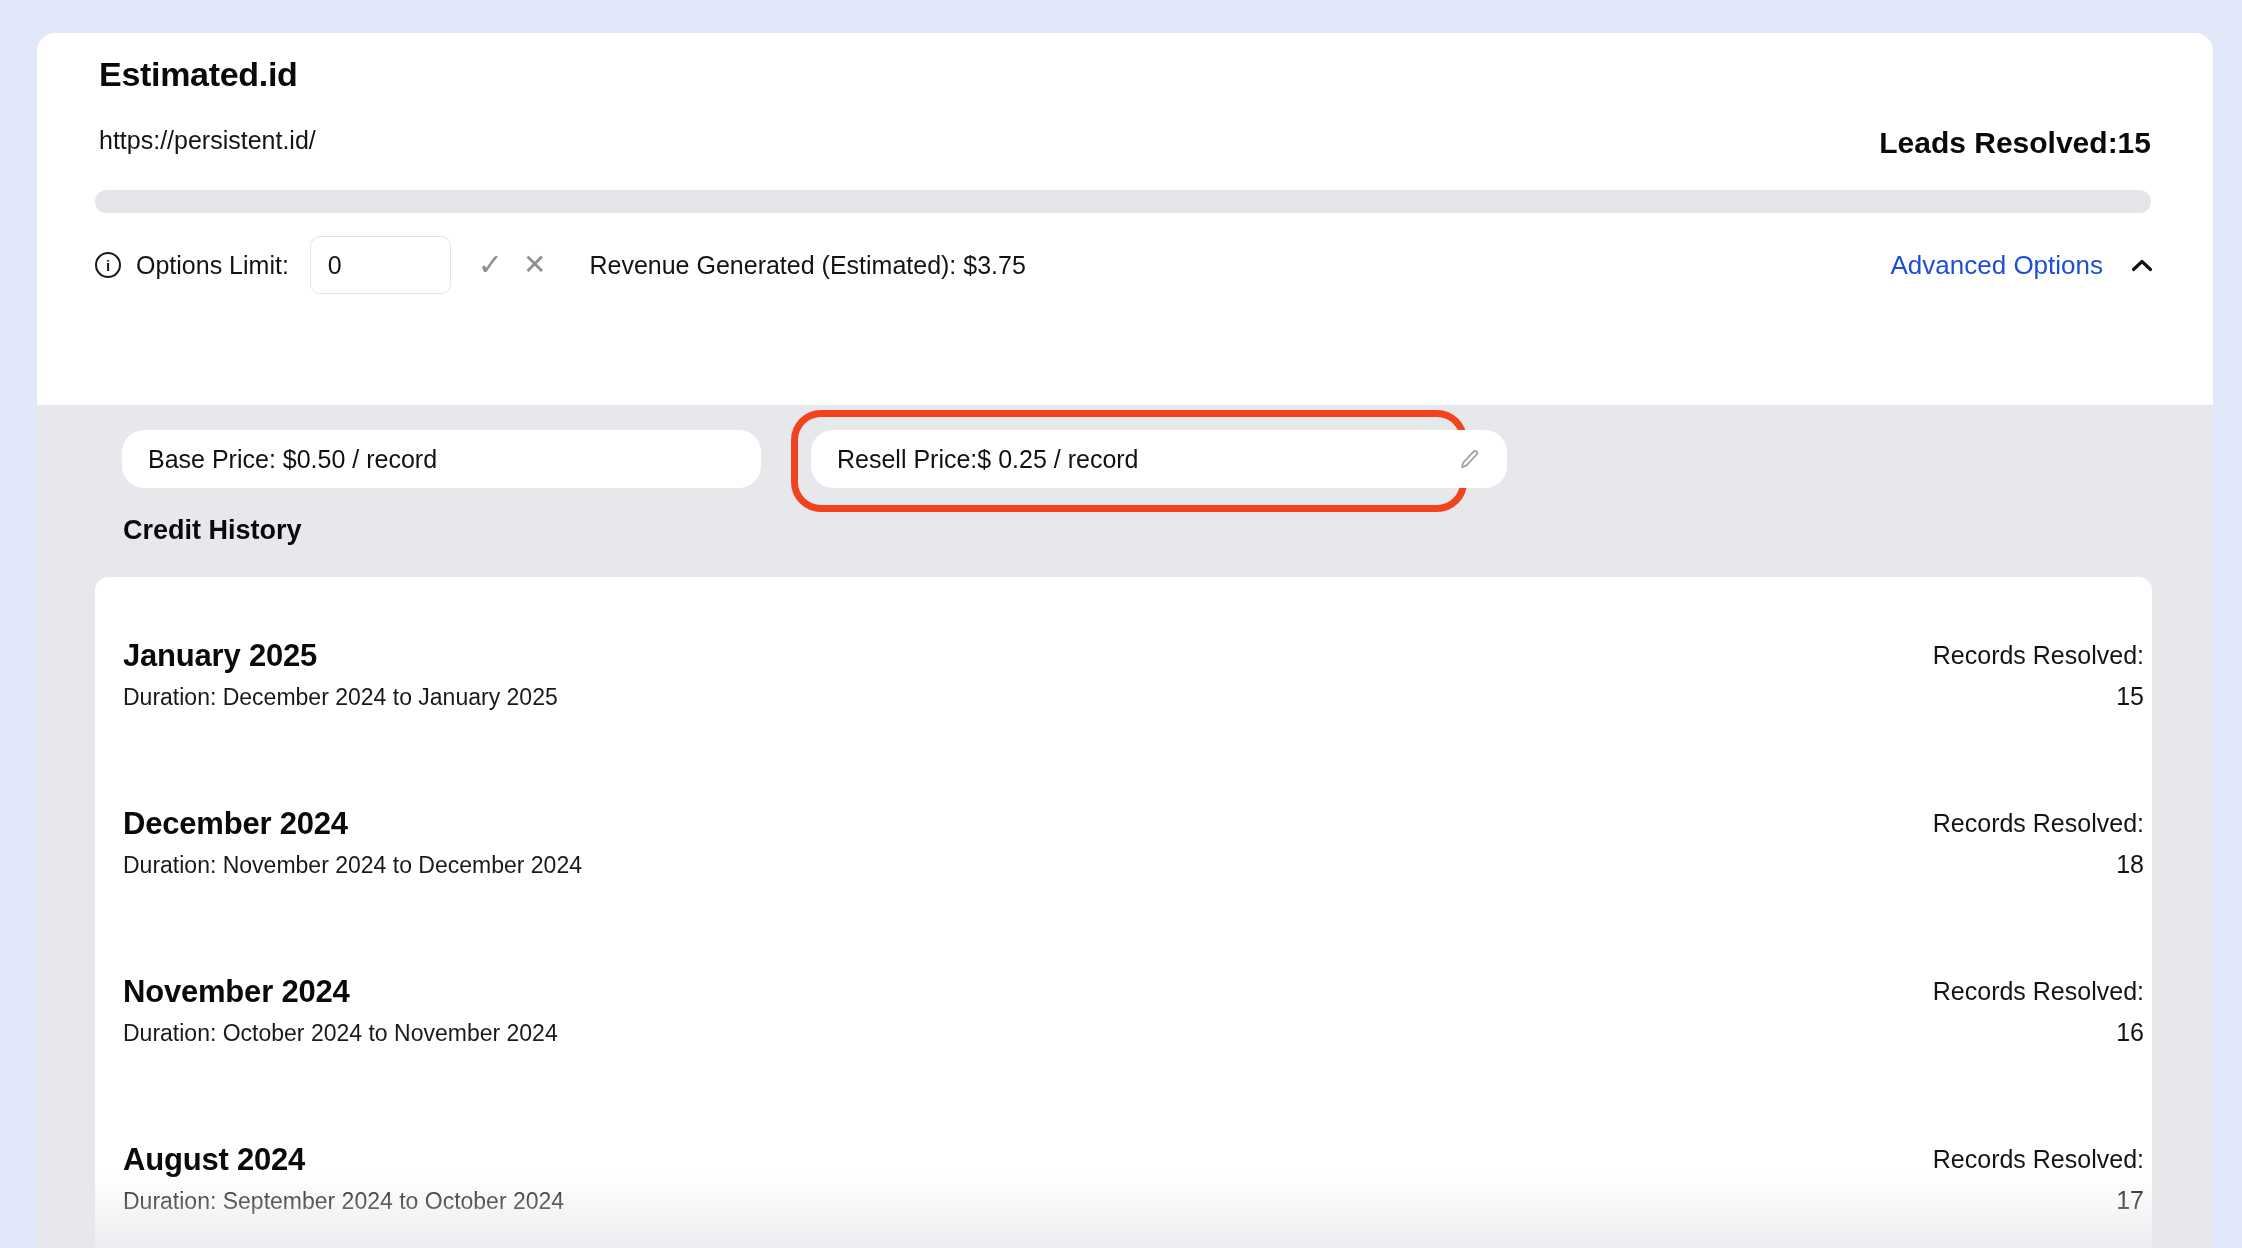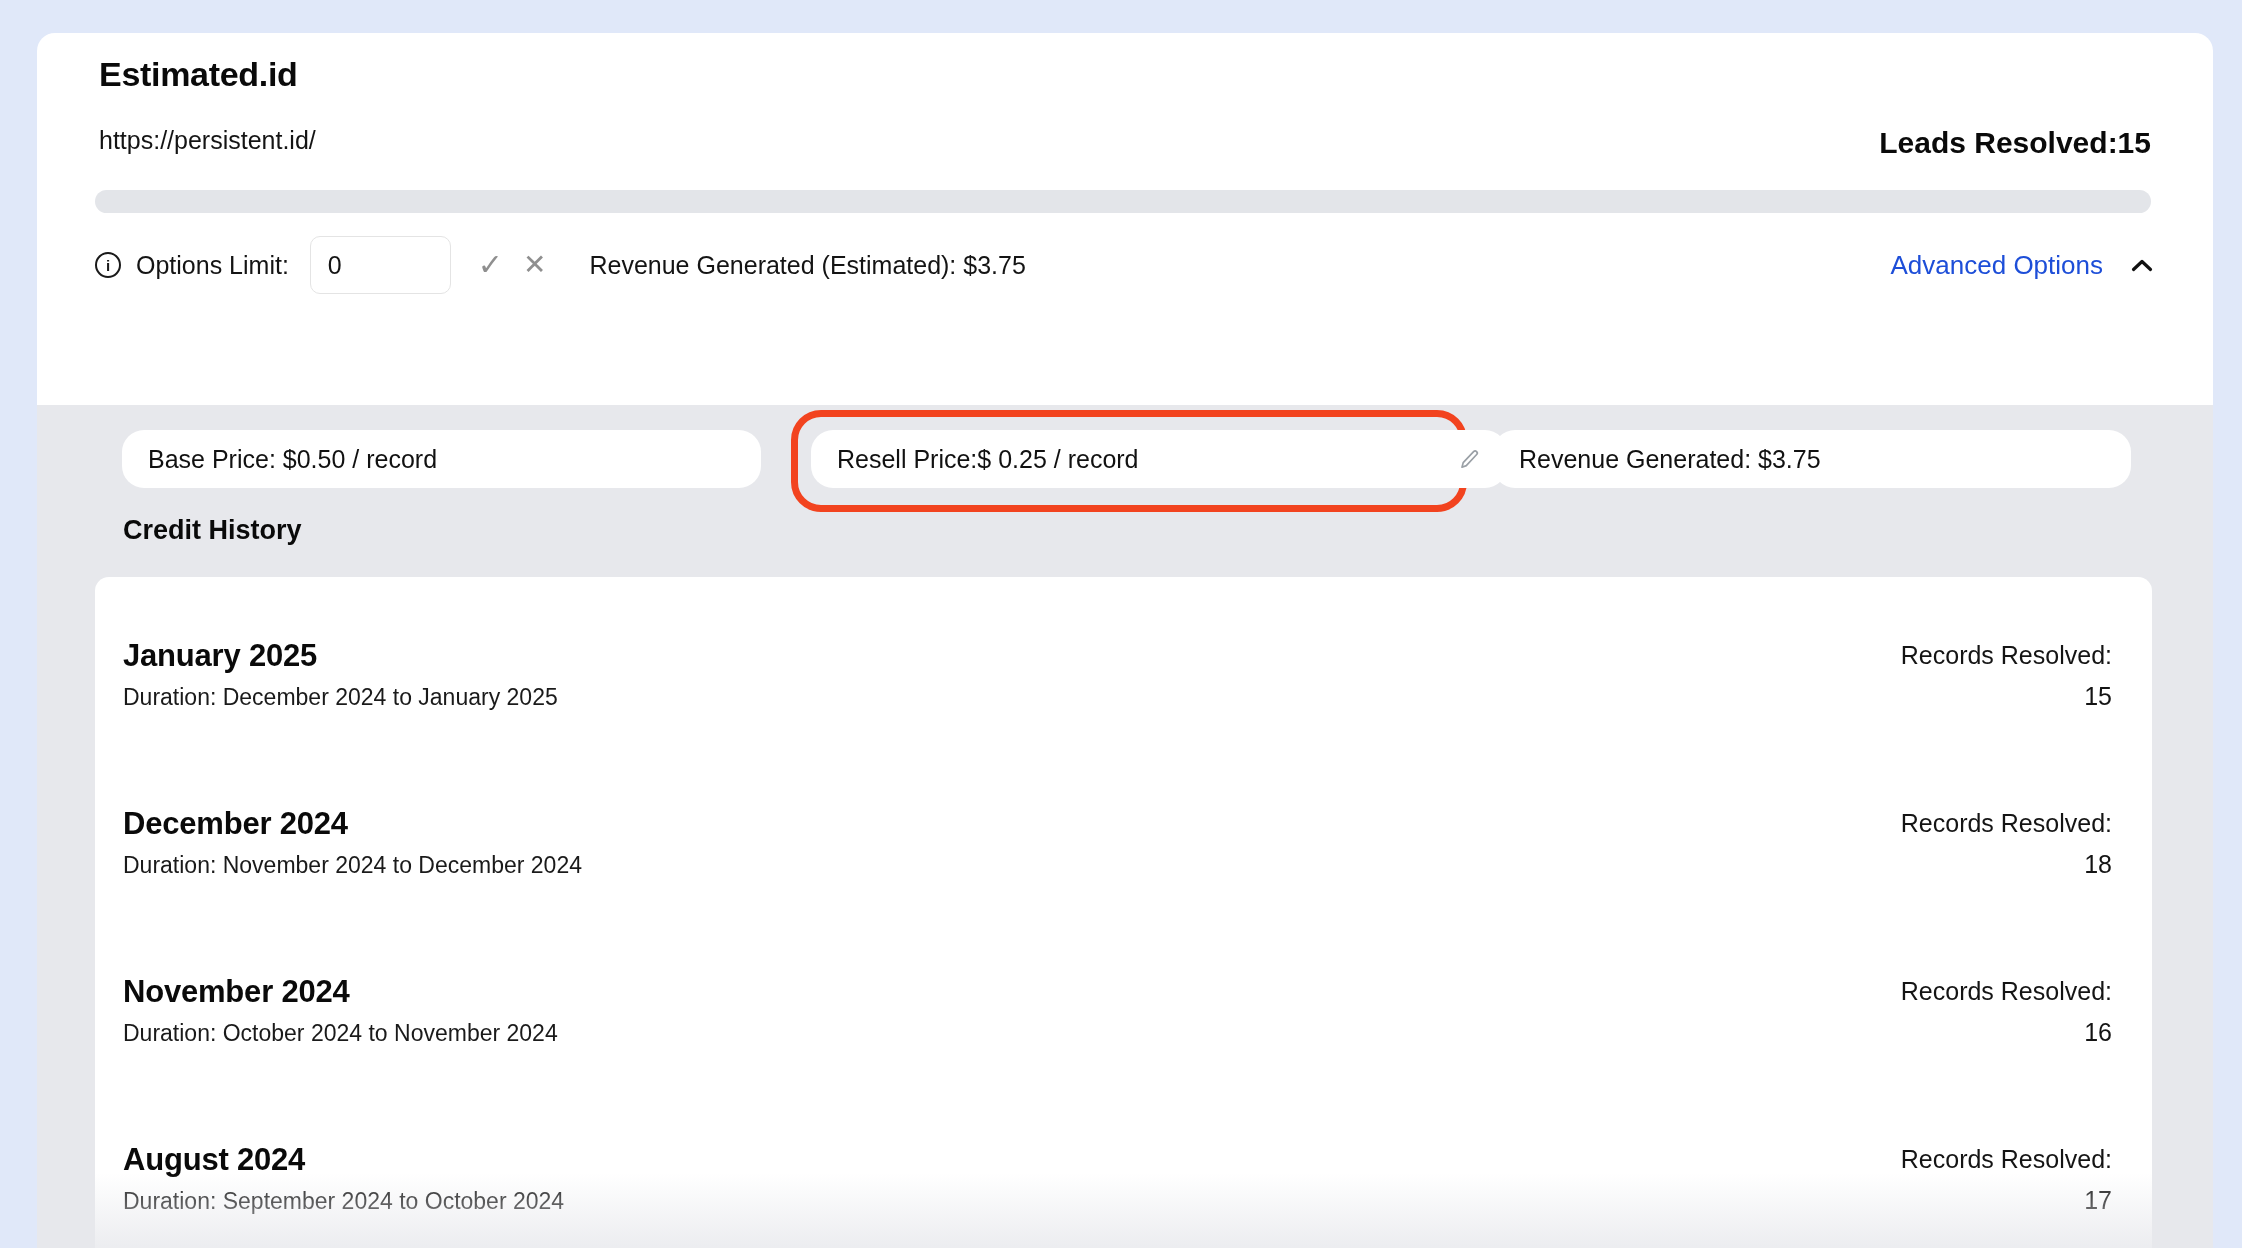--- a/index.html
+++ b/index.html
@@ -53,21 +53,21 @@
   .pc-revenue { left:1456px; width:638px; }
   .ring {
     position:absolute; left:754px; top:5px; width:676px; height:102px;
     border:7px solid #f2431f; border-radius:30px; pointer-events:none;
   }
   .pencil-icon { width:24px; height:24px; display:block; cursor:pointer; }
   .credit-title { position:absolute; left:86px; top:110px; font-size:27px; font-weight:700; color:#0a0a0a; }
   .panel {
     position:absolute; left:58px; top:172px; width:2057px; height:671px;
     background:#fff; border-radius:14px 14px 0 0; overflow:hidden;
-    padding:62px 40px 0 28px;
+    padding:62px 8px 0 28px;
   }
   .entry { height:168px; display:flex; justify-content:space-between; align-items:flex-start; }
   .entry-month { font-size:31px; font-weight:700; color:#0a0a0a; line-height:34px; letter-spacing:-0.2px; }
   .entry-duration { font-size:23px; color:#1a1a1a; margin-top:11px; }
   .entry-right { text-align:right; }
   .rr-label { font-size:25px; color:#141414; line-height:32px; display:block; }
   .rr-value { font-size:25px; color:#141414; margin-top:11px; display:block; }
   .panel-fade {
     position:absolute; left:0; right:0; bottom:0; height:75px;
     background:linear-gradient(to bottom, rgba(231,232,236,0), rgba(231,232,236,0.8));
@@ -115,23 +115,20 @@
 
     <div class="price-card pc-resell">
       <span>Resell Price:$ 0.25 / record</span>
       <span style="display:flex;">
         <svg class="pencil-icon" viewBox="0 0 24 24">
           <path d="M5 20.2 L6.2 15.6 L16.6 4.6 a2.1 2.1 0 0 1 3.05 2.9 L9.3 18.6 L5 20.2 Z" fill="none" stroke="#9aa0a6" stroke-width="1.7" stroke-linejoin="round" stroke-linecap="round"></path>
         </svg>
       </span>
     </div>
 
-    <div class="price-card pc-revenue">
-      <span>Revenue Generated: $3.75</span>
-    </div>
 
     <div class="credit-title">Credit History</div>
 
     <div class="panel">
 
       <div class="entry">
         <div>
           <div class="entry-month">January 2025</div>
           <div class="entry-duration">Duration: December 2024 to January 2025</div>
         </div>

